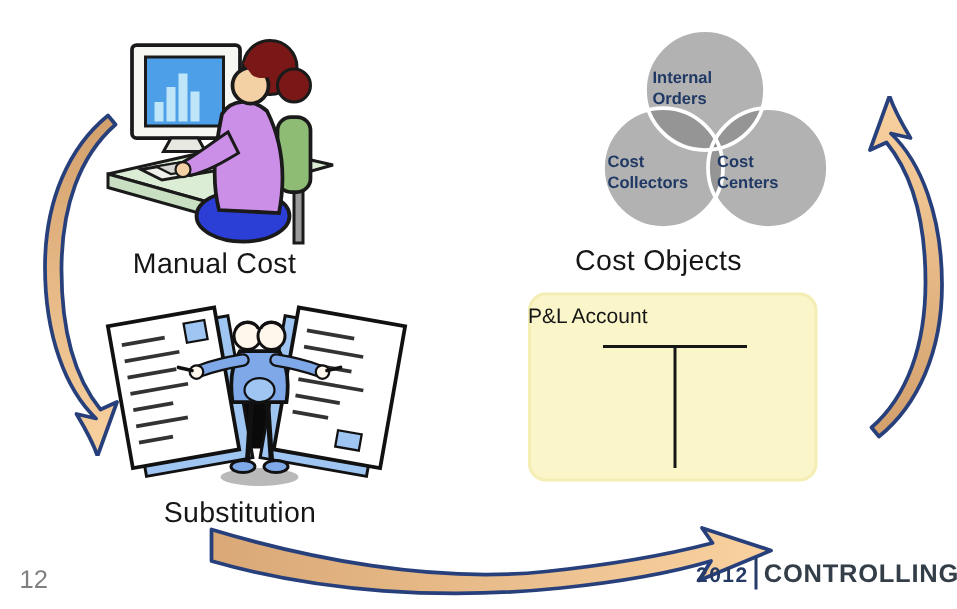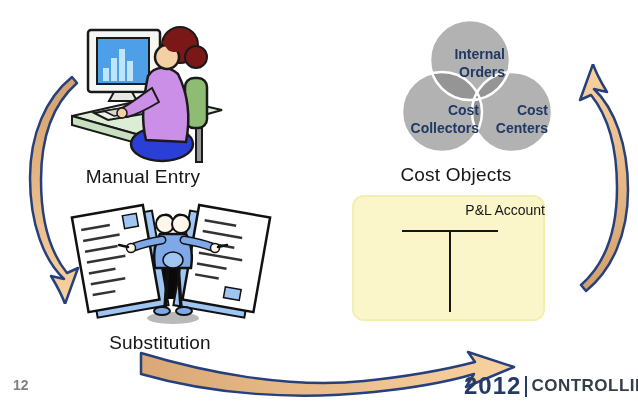--- a/index.html
+++ b/index.html
@@ -7,41 +7,41 @@
     position:relative;width:638px;height:406px;background:#ffffff;
     font-family:"Liberation Sans", sans-serif;overflow:hidden;margin:0 auto;
   }
   .abs{position:absolute;}
   .caption{
     font-size:19px;color:#161616;text-align:center;white-space:nowrap;
     letter-spacing:0.2px;
   }
   
   .venn-label{
-    position:absolute;font-size:14px;font-weight:bold;color:#1F3864;
-    text-align:right;line-height:1.25;white-space:pre-line;z-index:5;
+    position:absolute;font-size:11px;font-weight:bold;color:#1F3864;
+    text-align:left;line-height:1.25;white-space:pre-line;z-index:5;
   }
   
   .account-box{
     position:absolute;left:352px;top:195px;width:193px;height:126px;
     background:#FAF6CA;border-radius:12px;box-shadow:0 0 0 2px #F4EEB4 inset;
   }
   .pl-label{
-    position:absolute;left:0;top:7px;width:100%;text-align:right;
+    position:absolute;left:0;top:7px;width:100%;text-align:left;
     font-size:14px;color:#161616;
   }
   .t-horiz{position:absolute;left:50px;top:35px;width:96px;height:2px;background:#161616;}
   .t-vert{position:absolute;left:97px;top:35px;width:2px;height:82px;background:#161616;}
   .page-number{
-    position:absolute;left:13px;top:377px;font-size:14px;color:#808080;font-weight:bold;
+    position:absolute;left:13px;top:377px;font-size:17px;color:#808080;
   }
   .logo{
     position:absolute;left:464px;top:372px;display:flex;align-items:center;gap:4px;
   }
-  .logo-year{font-size:24px;font-weight:bold;color:#253B66;letter-spacing:1px;}
+  .logo-year{font-size:14px;font-weight:bold;color:#253B66;letter-spacing:1px;}
   .logo-divider{width:2px;height:21px;background:#253B66;}
   .logo-name{font-size:17px;font-weight:bold;color:#333E49;letter-spacing:0.5px;}
 </style>
 </head>
 <body>
 
 <div class="slide">
 
   <svg class="abs" style="left:22px;top:74px" width="60" height="230" viewBox="0 0 60 230">
     <defs>
@@ -97,42 +97,42 @@
     <ellipse cx="92" cy="128" rx="31" ry="17" fill="#2B3FD6" stroke="#1a1a1a" stroke-width="2.5"></ellipse>
     <path d="M78,60 C73,84 71,104 76,124 L116,126 C121,100 118,78 108,58 C98,49 84,50 78,60 Z" fill="#CC8FE8" stroke="#1a1a1a" stroke-width="2.5"></path>
     <path d="M82,72 C70,80 60,88 52,92 L57,101 C69,98 79,92 89,86 Z" fill="#CC8FE8" stroke="#1a1a1a" stroke-width="2"></path>
     <circle cx="52" cy="97" r="5" fill="#F4D1A4" stroke="#1a1a1a" stroke-width="1.5"></circle>
     <circle cx="110" cy="29" r="18" fill="#7A1818" stroke="#1a1a1a" stroke-width="2"></circle>
     <circle cx="126" cy="41" r="11" fill="#7A1818" stroke="#1a1a1a" stroke-width="2"></circle>
     <circle cx="97" cy="41" r="12" fill="#F4D1A4" stroke="#1a1a1a" stroke-width="2.5"></circle>
     <path d="M92,26 C100,20 112,22 116,30 C112,36 104,38 98,34 Z" fill="#7A1818"></path>
   </svg>
 
-  <div class="abs caption" style="left:58px;top:166px;width:170px">Manual Entry</div>
+  <div class="abs caption" style="left:58px;top:166px;width:170px">Manual Cost</div>
 
   <svg class="abs" style="left:398px;top:16px" width="160" height="140" viewBox="0 0 160 140">
     <g fill="#828282" fill-opacity="0.62">
       <circle cx="72" cy="44" r="40"></circle>
       <circle cx="44" cy="96" r="40"></circle>
       <circle cx="114" cy="96" r="40"></circle>
     </g>
     <g fill="none" stroke="#FFFFFF" stroke-width="2.5">
       <circle cx="72" cy="44" r="40"></circle>
       <circle cx="44" cy="96" r="40"></circle>
       <circle cx="114" cy="96" r="40"></circle>
     </g>
   </svg>
   <div class="venn-label" style="left:435px;top:46px;width:70px">Internal
 Orders</div>
   <div class="venn-label" style="left:405px;top:102px;width:74px">Cost
 Collectors</div>
   <div class="venn-label" style="left:478px;top:102px;width:70px">Cost
 Centers</div>
 
-  <div class="abs caption" style="left:370px;top:164px;width:172px">Cost Objects</div>
+  <div class="abs caption" style="left:353px;top:164px;width:172px">Cost Objects</div>
 
   <div class="account-box">
     <div class="pl-label">P&amp;L Account</div>
     <div class="t-horiz"></div>
     <div class="t-vert"></div>
   </div>
 
 
   <svg class="abs" style="left:62px;top:198px" width="218" height="134" viewBox="0 0 218 134">
     <ellipse cx="109" cy="72" rx="86" ry="29" fill="#0A0A0A"></ellipse>

